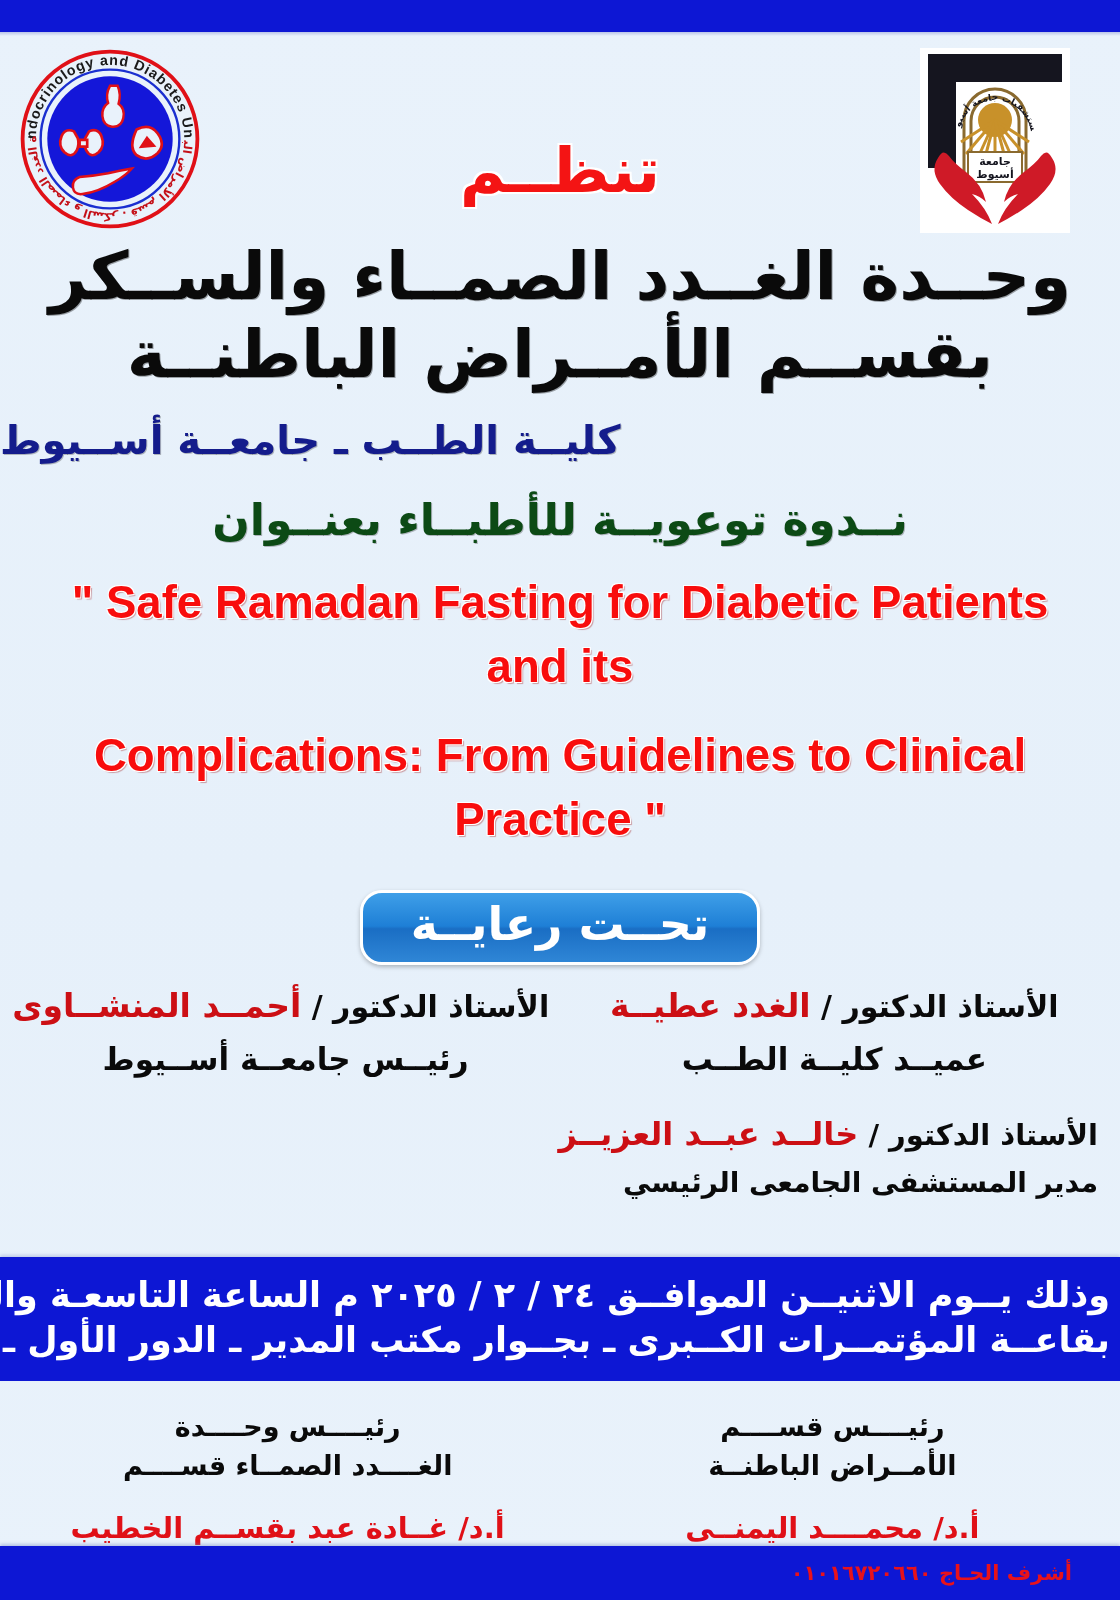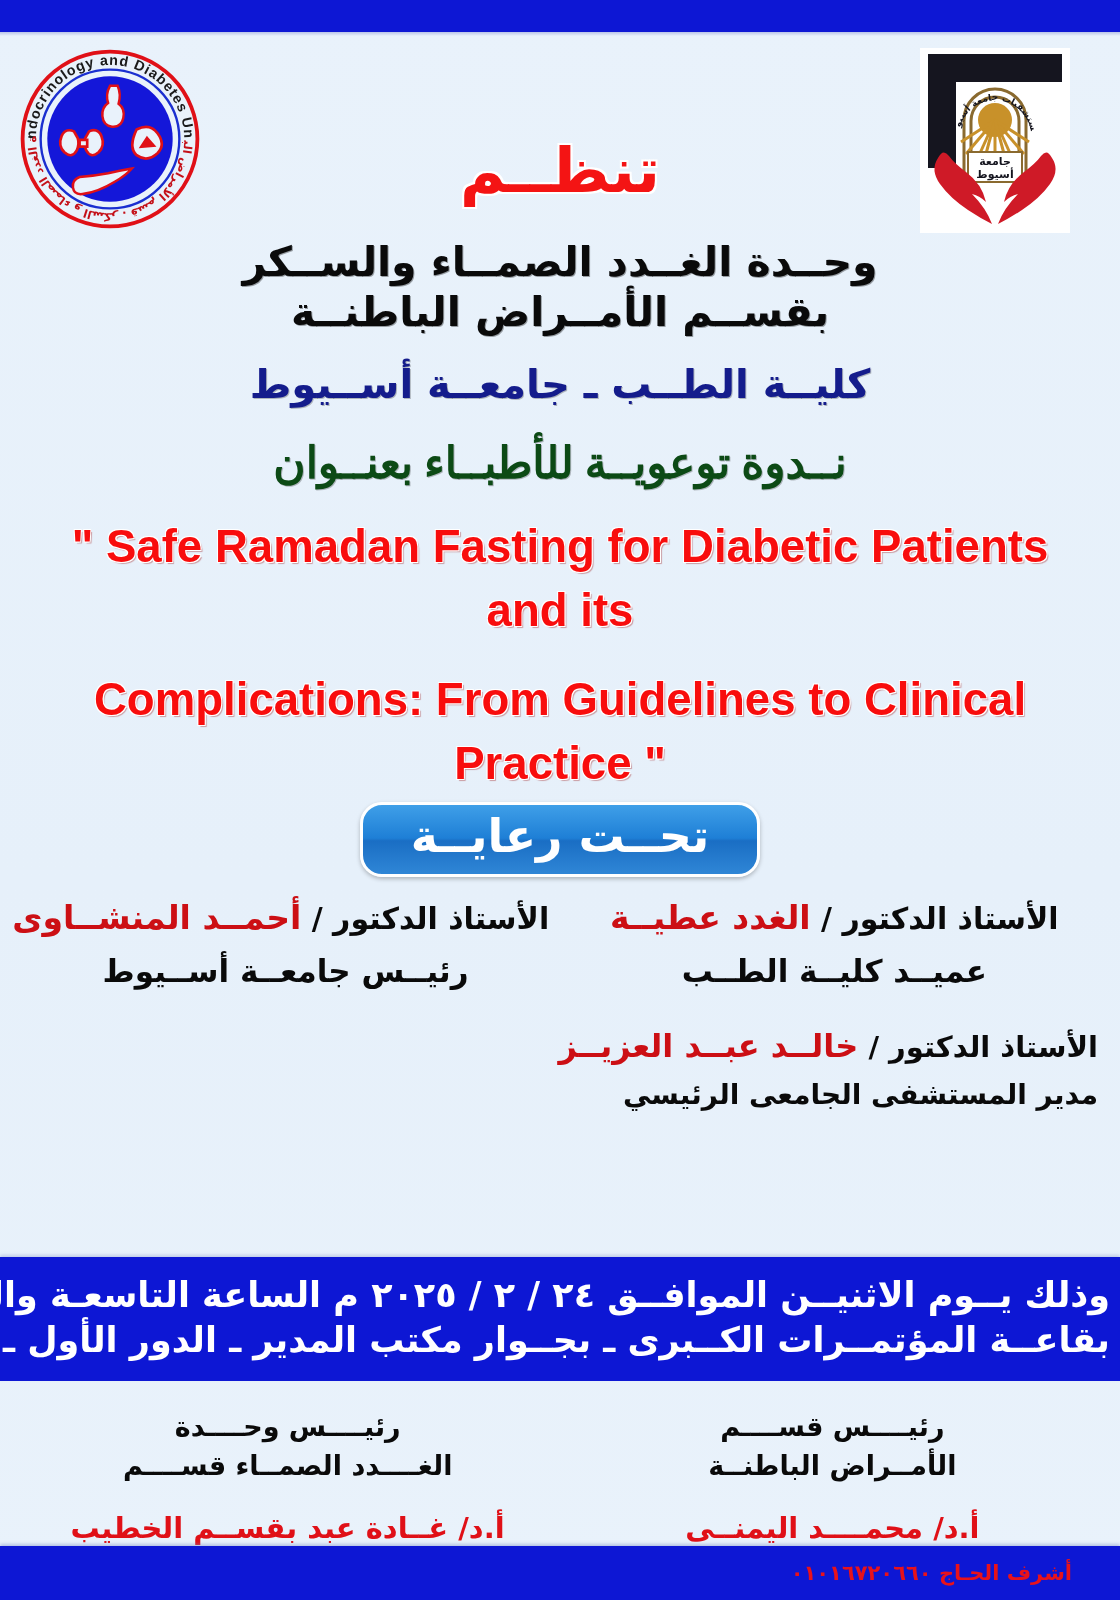--- a/index.html
+++ b/index.html
@@ -56,47 +56,46 @@
     text-shadow:
       -2px -2px 0 #ffffff, 2px -2px 0 #ffffff,
       -2px  2px 0 #ffffff, 2px  2px 0 #ffffff;
   }
 
   
   .unit-title{
     text-align:center;
     color:#0a0a0a;
     font-weight:bold;
-    font-size:41px;
+    font-size:66px;
     line-height:1.12;
     letter-spacing:-1px;
     margin:4px 0 0 0;
     padding:0 44px;
     text-shadow:1px 1px 0 rgba(0,0,0,.35);
   }
   .faculty{
-    text-align:center;
+    text-align:left;
     color:#141c8c;
     font-weight:bold;
     font-size:40px;
     line-height:1.1;
     margin-top:26px;
     letter-spacing:-.5px;
     text-shadow:1px 1px 0 rgba(0,0,0,.25);
   }
   .seminar{
     text-align:center;
     color:#0c4a15;
     font-weight:bold;
     font-size:44px;
     line-height:1.1;
     margin-top:34px;
     letter-spacing:-.5px;
     text-shadow:1px 1px 0 rgba(0,0,0,.25);
-    font-family:Liberation Serif, serif;
   }
 
   
   .en-title{
     direction:ltr;
     text-align:center;
     color:#f80d0d;
     font-weight:bold;
     font-size:47px;
     line-height:1.35;
@@ -106,21 +105,21 @@
     transform:scaleX(.97);
     text-shadow:
       -1px -1px 0 #ffffff, 1px -1px 0 #ffffff,
       -1px  1px 0 #ffffff, 1px  1px 0 #ffffff,
        2px  2px 1px rgba(150,0,0,.35);
   }
 
   
   .patron-badge-wrap{
     text-align:center;
-    margin-top:8px;
+    margin-top:40px;
   }
   .patron-badge{
     display:inline-block;
     padding:6px 48px 12px 48px;
     border-radius:22px;
     background:linear-gradient(180deg,#3f9fe8 0%,#1e7fd6 48%,#1a6ec4 52%,#2f86d6 100%);
     border:3px solid #ffffff;
     box-shadow:0 2px 4px rgba(0,0,0,.25);
     color:#ffffff;
     font-weight:bold;

